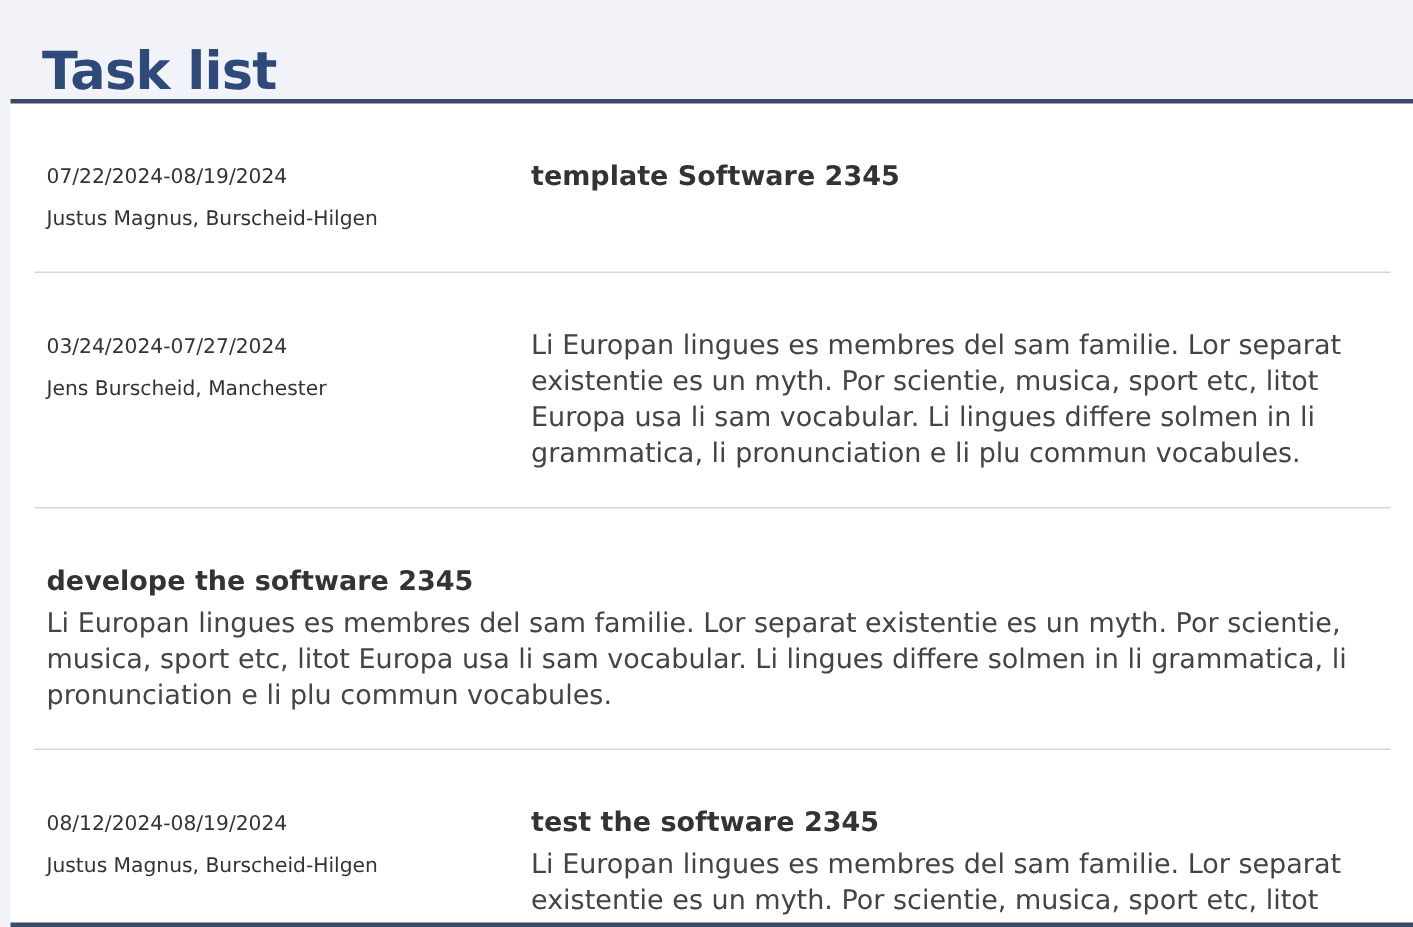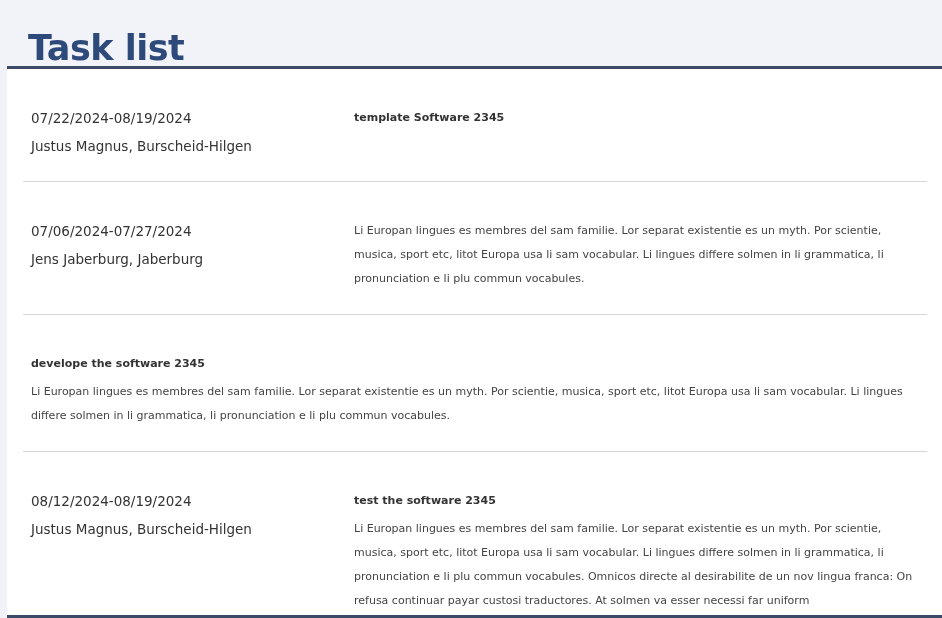--- a/index.html
+++ b/index.html
@@ -48,21 +48,21 @@
     }
     .task-meta {
       width: 315px;
       flex-shrink: 0;
       font-size: 13.5px;
       line-height: 24px;
       color: #333333;
     }
     .task-body {
       flex: 1;
-      font-size: 11px;
+      font-size: 18px;
       line-height: 24px;
       color: #333333;
       padding-right: 4px;
     }
     .task-title {
       font-weight: bold;
       color: #333333;
     }
     .task-desc {
       color: #444444;
@@ -83,22 +83,22 @@
         <div>07/22/2024-08/19/2024</div>
         <div>Justus Magnus, Burscheid-Hilgen</div>
       </div>
       <div class="task-body">
         <div class="task-title">template Software 2345</div>
       </div>
     </div>
 
     <div class="task-row">
       <div class="task-meta">
-        <div>07/06/2024-07/27/2024</div>
-        <div>Jens Jaberburg, Jaberburg</div>
+        <div>03/24/2024-07/27/2024</div>
+        <div>Jens Burscheid, Manchester</div>
       </div>
       <div class="task-body">
         <div class="task-desc">Li Europan lingues es membres del sam familie. Lor separat existentie es un myth. Por scientie, musica, sport etc, litot Europa usa li sam vocabular. Li lingues differe solmen in li grammatica, li pronunciation e li plu commun vocabules.</div>
       </div>
     </div>
 
     <div class="task-row">
       <div class="task-body">
         <div class="task-title">develope the software 2345</div>
         <div class="task-desc">Li Europan lingues es membres del sam familie. Lor separat existentie es un myth. Por scientie, musica, sport etc, litot Europa usa li sam vocabular. Li lingues differe solmen in li grammatica, li pronunciation e li plu commun vocabules.</div>

